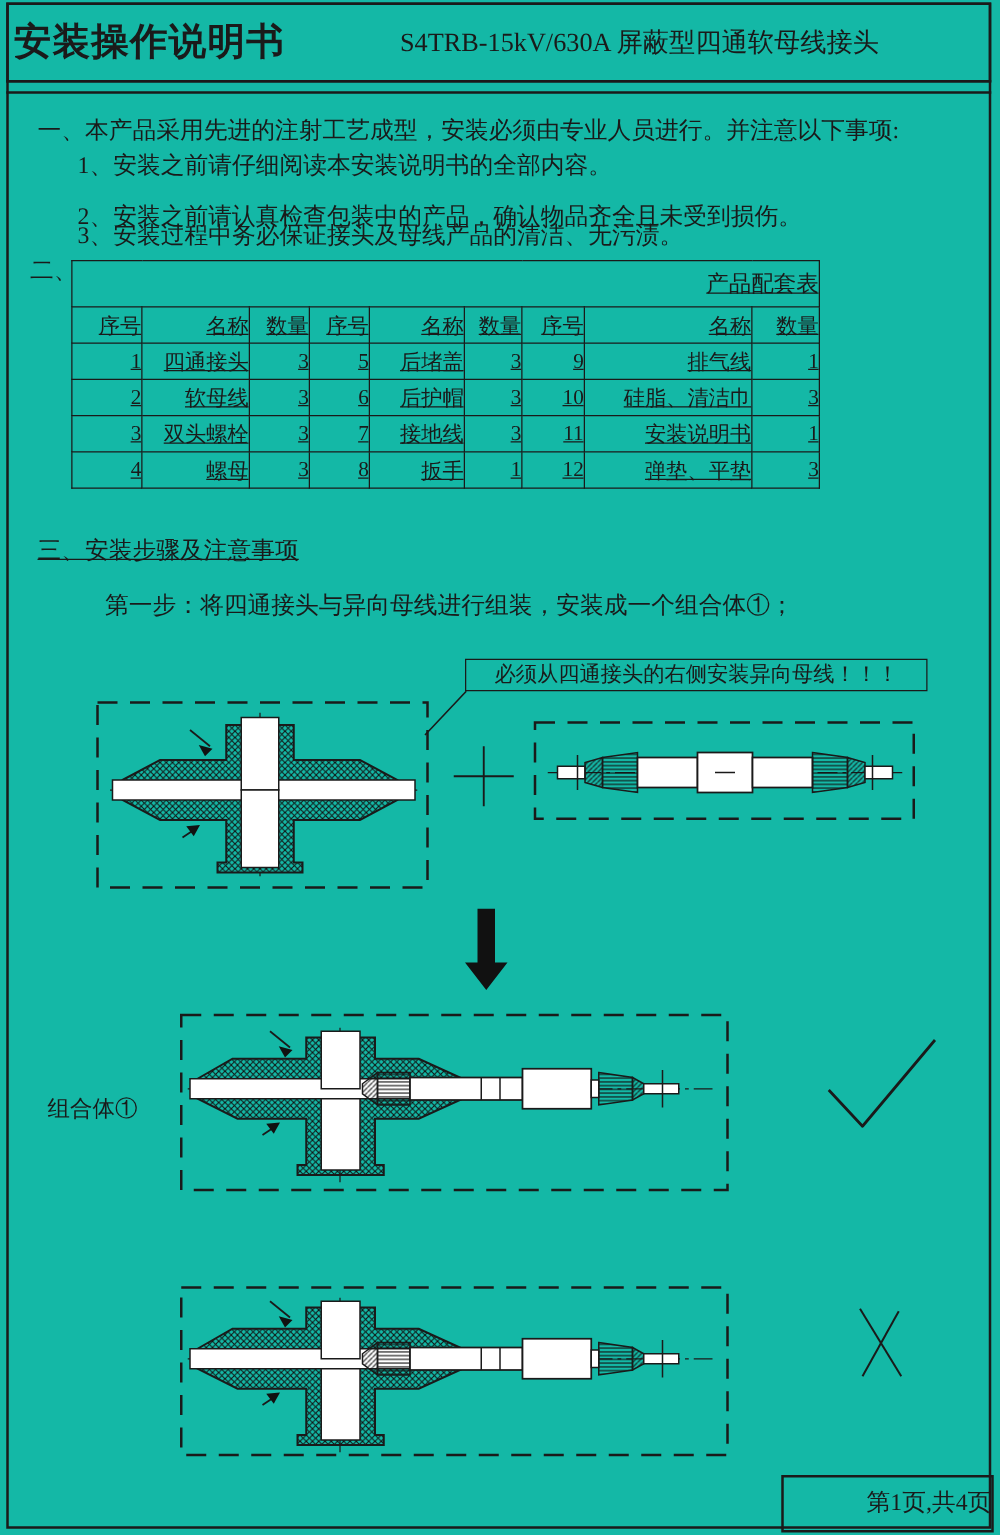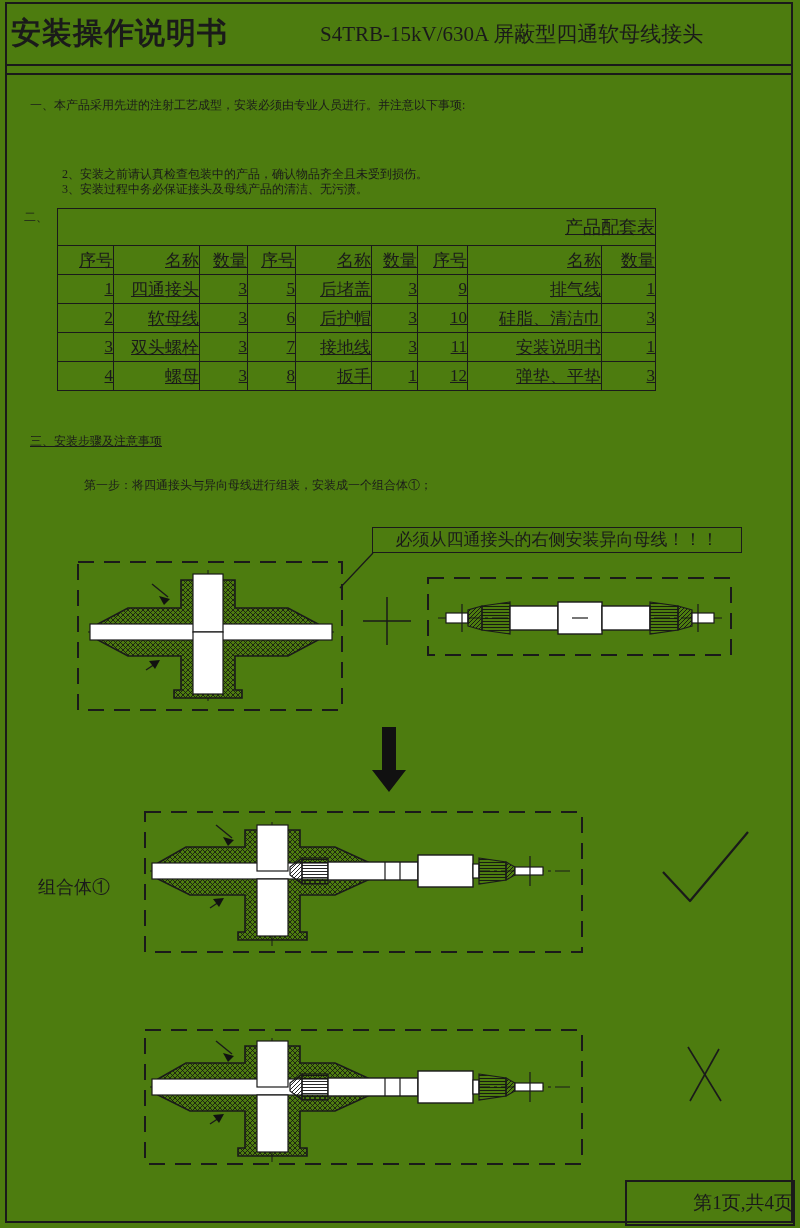--- a/index.html
+++ b/index.html
@@ -1,29 +1,29 @@
 <!DOCTYPE html>
 <html><head>
 <meta charset="utf-8">
 <style>
   html,body{margin:0;padding:0;background:#e8e8e8;}
   .page{
-    position:relative;width:800px;height:1228px;background:#4d7c0f;
+    position:relative;width:800px;height:1228px;background:#14b8a6;
     font-family:"Liberation Serif","DejaVu Serif",serif;color:#1a1a1a;
     margin:0 auto;overflow:hidden;
   }
   .page-border{position:absolute;left:5px;top:2px;right:7px;bottom:5px;border:2px solid #1a1a1a;}
   .header-bar{position:absolute;left:5px;top:2px;right:7px;height:60px;border:2px solid #1a1a1a;border-bottom:2px solid #1a1a1a;}
   .manual-title{
     position:absolute;left:11px;top:13px;font-family:"Liberation Sans","DejaVu Sans",sans-serif;
     font-weight:bold;font-size:30px;letter-spacing:1px;white-space:nowrap;
   }
   .product-title{position:absolute;left:320px;top:20px;width:465px;text-align:left;font-size:21px;white-space:nowrap;}
   .double-rule{position:absolute;left:5px;right:7px;top:64px;height:7px;border-top:2px solid #1a1a1a;border-bottom:2px solid #1a1a1a;}
-  .txt{position:absolute;font-size:12px;line-height:26px;white-space:nowrap;}
+  .txt{position:absolute;font-size:19px;line-height:26px;white-space:nowrap;}
   .t-sec1{left:30px;top:92px;}
   .t-item1{left:62px;top:120px;}
   .t-item2{left:62px;top:161px;}
   .t-item3{left:62px;top:176px;}
   .t-sec2marker{left:24px;top:204px;}
   .t-sec3{left:30px;top:428px;text-decoration:underline;}
   .t-step1{left:84px;top:472px;}
   .assembly-label{left:38px;top:874px;font-size:18px;}
   table.pkg{
     position:absolute;left:57px;top:208px;width:598px;border-collapse:collapse;
@@ -84,20 +84,21 @@
     </defs>
   </svg>
 
   <div class="page-border"></div>
   <div class="header-bar"></div>
   <div class="manual-title">安装操作说明书</div>
   <div class="product-title">S4TRB-15kV/630A 屏蔽型四通软母线接头</div>
   <div class="double-rule"></div>
 
   <div class="txt t-sec1">一、本产品采用先进的注射工艺成型，安装必须由专业人员进行。并注意以下事项:</div>
+  <div class="txt t-item1">1、安装之前请仔细阅读本安装说明书的全部内容。</div>
   <div class="txt t-item2">2、安装之前请认真检查包装中的产品，确认物品齐全且未受到损伤。</div>
   <div class="txt t-item3">3、安装过程中务必保证接头及母线产品的清洁、无污渍。</div>
 
   <div class="txt t-sec2marker">二、</div>
 
   <table class="pkg">
     <colgroup>
       <col style="width:56px">
         <col style="width:86px">
         <col style="width:48px">

